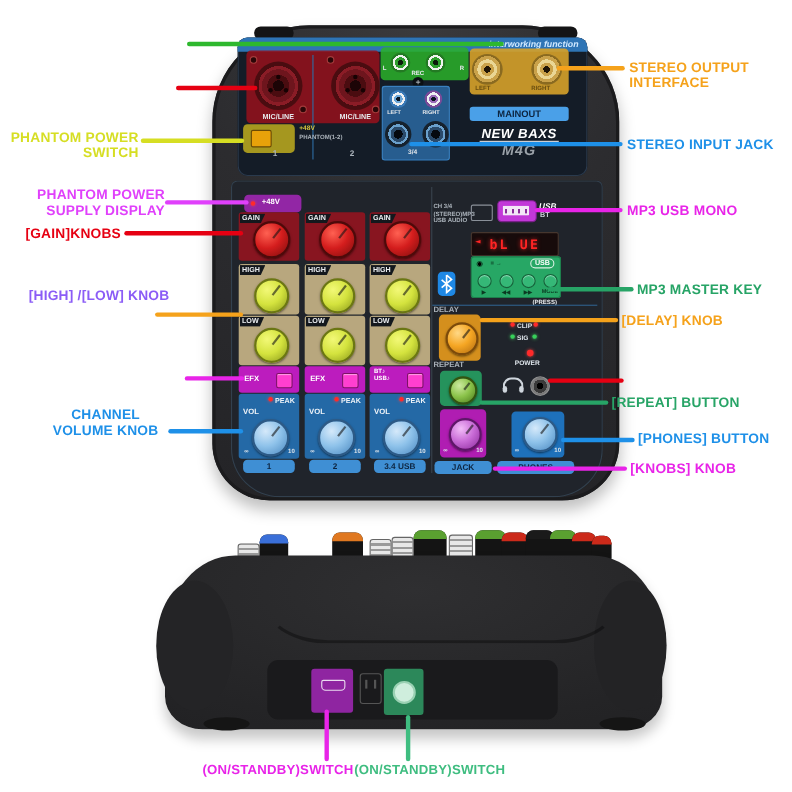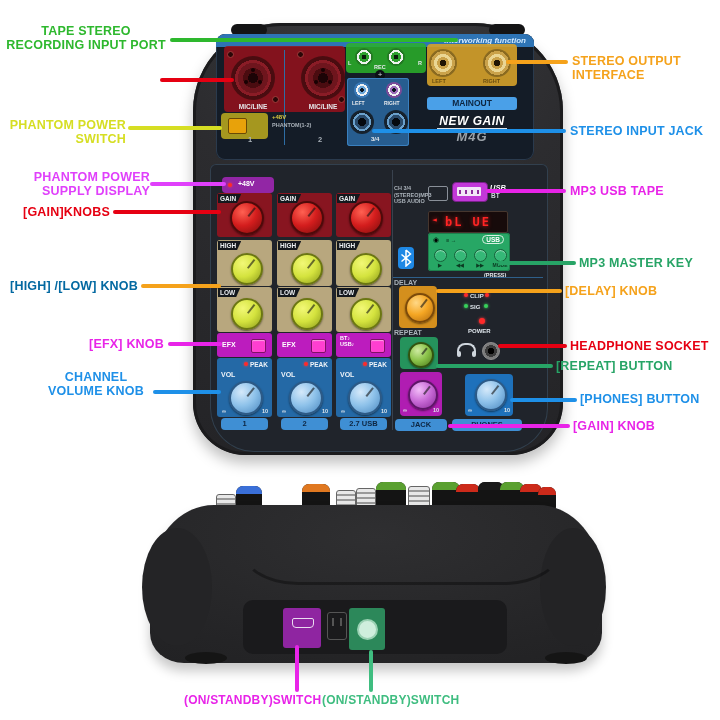--- a/index.html
+++ b/index.html
@@ -183,21 +183,21 @@
   <div class="rca" style="left:350px;top:110px;width:24px;height:24px;background:radial-gradient(circle,#05090f 0 4px,#2a4a6a 4px 7px,#6aa0cc 7px 9px,#16222e 9px 12px);"></div>
   <div class="rca" style="left:384px;top:110px;width:24px;height:24px;background:radial-gradient(circle,#05090f 0 4px,#2a4a6a 4px 7px,#6aa0cc 7px 9px,#16222e 9px 12px);"></div>
   <span class="tinyw" style="left:371px;top:136px;font-size:6px;">3/4</span>
 
   <div class="hl" style="left:427px;top:44px;width:90px;height:42px;background:rgba(214,162,42,.9);"></div>
   <div class="rca" style="left:429px;top:49px;width:28px;height:28px;background:radial-gradient(circle,#201505 0 3px,#caa24a 3px 6px,#ead694 6px 9px,#caa24a 9px 12px,#8a6a20 12px 14px);"></div>
   <div class="rca" style="left:483px;top:49px;width:28px;height:28px;background:radial-gradient(circle,#201505 0 3px,#caa24a 3px 6px,#ead694 6px 9px,#caa24a 9px 12px,#8a6a20 12px 14px);"></div>
   <span class="abs" style="left:432px;top:78px;font-size:5.5px;font-weight:bold;color:#6a4e10;">LEFT</span>
   <span class="abs" style="left:483px;top:78px;font-size:5.5px;font-weight:bold;color:#6a4e10;">RIGHT</span>
   <div class="mainout">MAINOUT</div>
-  <div class="brand"><span>NEW GAIN</span></div>
+  <div class="brand"><span>NEW BAXS</span></div>
   <div class="model">M4G</div>
 
   <div class="panel-main"></div>
   <div class="vdiv" style="left:392px;top:170px;width:1px;height:260px;"></div>
 
   <div class="hl" style="left:222px;top:177px;width:52px;height:16px;background:rgba(156,39,176,.92);">
     <span class="led r" style="position:absolute;left:6px;top:6px;"></span>
     <span style="position:absolute;left:16px;top:3px;font-size:7px;color:#fff;font-weight:bold;">+48V</span>
   </div>
 
@@ -272,21 +272,21 @@
       <span style="position:absolute;left:4px;top:2px;font-size:5.5px;color:#fff;font-weight:bold;line-height:6px;"><span>BT♪</span><br><span>USB♪</span></span>
       <div class="efx-btn"></div>
     </div>
     <div class="zone z-vol">
       <span style="position:absolute;right:4px;top:3px;font-size:6.5px;color:#eef3f8;font-weight:bold;"><i class="led r"></i><span>PEAK</span></span>
       <span style="position:absolute;left:4px;top:13px;font-size:7px;color:#eef3f8;font-weight:bold;">VOL</span>
       <div class="knob kn-blue" style="left:12px;top:23px;width:30px;height:30px;"></div>
       <span class="scl" style="left:5px;">∞</span>
       <span class="scl" style="right:4px;">10</span>
     </div>
-    <div class="chnum">2.7 USB</div>
+    <div class="chnum">3.4 USB</div>
   </div>
 
   <span class="tinyg" style="left:394px;top:185px;font-size:5.5px;line-height:6.5px;">
     <span>CH 3/4</span><br>
     <span>(STEREO)MP3</span><br>
     <span>USB AUDIO</span>
   </span>
   <div class="abs" style="left:428px;top:186px;width:18px;height:13px;border:1px solid #8a9099;border-radius:2px;"></div>
   <div class="usbport">
       <i></i>
@@ -392,39 +392,35 @@
   <div class="co-line" style="left: 498px; top: 261px; width: 78px; background: rgb(39, 164, 102);"></div>
   <div class="co-line" style="left: 436px; top: 289px; width: 126px; background: rgb(245, 162, 27);"></div>
   <div class="co-line" style="left: 498px; top: 344px; width: 69px; background: rgb(230, 0, 18);"></div>
   <div class="co-line" style="left: 436px; top: 364px; width: 117px; background: rgb(39, 164, 102);"></div>
   <div class="co-line" style="left: 510px; top: 398px; width: 67px; background: rgb(30, 144, 232);"></div>
   <div class="co-line" style="left: 448px; top: 424px; width: 122px; background: rgb(232, 36, 232);"></div>
 
   <div class="co-vline" style="left: 295px; top: 645px; height: 47px; background: rgb(232, 36, 232);"></div>
   <div class="co-vline" style="left: 369px; top: 650px; height: 42px; background: rgb(63, 189, 128);"></div>
 
-  <div class="co-label ca" style="left: 6px; top: 24px; width: 160px; color: rgb(46, 184, 46);">TAPE STEREO
-RECORDING INPUT PORT</div>
   <div class="co-label ra" style="left: 0px; top: 118px; width: 126px; color: rgb(214, 222, 35);">PHANTOM POWER
 SWITCH</div>
   <div class="co-label ra" style="left: 0px; top: 170px; width: 150px; color: rgb(224, 64, 251);">PHANTOM POWER
 SUPPLY DISPLAY</div>
   <div class="co-label ra" style="left: 0px; top: 205px; width: 110px; color: rgb(230, 0, 18);">[GAIN]KNOBS</div>
-  <div class="co-label ra" style="left: 0px; top: 279px; width: 138px; color: #0369a1;">[HIGH] /[LOW] KNOB</div>
-  <div class="co-label ra" style="left: 0px; top: 337px; width: 164px; color: rgb(232, 36, 232);">[EFX] KNOB</div>
+  <div class="co-label ra" style="left: 0px; top: 262px; width: 138px; color: #8b5cf6; padding-left: 16px;">[HIGH] /[LOW] KNOB</div>
   <div class="co-label la" style="left: 572px; top: 54px; width: 140px; color: rgb(245, 162, 27);">STEREO OUTPUT
 INTERFACE</div>
 
   <div class="co-label ca" style="left: 40px; top: 370px; width: 112px; color: rgb(30, 144, 232);">CHANNEL
 VOLUME KNOB</div>
   <div class="co-label la" style="left: 570px; top: 124px; width: 148px; color: rgb(30, 144, 232);">STEREO INPUT JACK</div>
-  <div class="co-label la" style="left: 570px; top: 184px; width: 140px; color: rgb(232, 36, 232);">MP3 USB TAPE</div>
+  <div class="co-label la" style="left: 570px; top: 184px; width: 140px; color: rgb(232, 36, 232);">MP3 USB MONO</div>
   <div class="co-label la" style="left: 579px; top: 256px; width: 140px; color: rgb(39, 164, 102);">MP3 MASTER KEY</div>
   <div class="co-label la" style="left: 565px; top: 284px; width: 140px; color: rgb(245, 162, 27);">[DELAY] KNOB</div>
-  <div class="co-label la" style="left: 570px; top: 339px; width: 150px; color: rgb(230, 0, 18);">HEADPHONE SOCKET</div>
   <div class="co-label la" style="left: 556px; top: 359px; width: 150px; color: rgb(39, 164, 102);">[REPEAT] BUTTON</div>
   <div class="co-label la" style="left: 580px; top: 392px; width: 152px; color: rgb(30, 144, 232);">[PHONES] BUTTON</div>
-  <div class="co-label la" style="left: 573px; top: 419px; width: 140px; color: rgb(232, 36, 232);">[GAIN] KNOB</div>
+  <div class="co-label la" style="left: 573px; top: 419px; width: 140px; color: rgb(232, 36, 232);">[KNOBS] KNOB</div>
 
   <div class="co-label ca" style="left: 184px; top: 693px; width: 132px; font-size: 12px; color: rgb(232, 36, 232);">(ON/STANDBY)SWITCH</div>
   <div class="co-label ca" style="left: 322px; top: 693px; width: 132px; font-size: 12px; color: rgb(63, 189, 128);">(ON/STANDBY)SWITCH</div>
 
 </div>
 
 </body></html>

